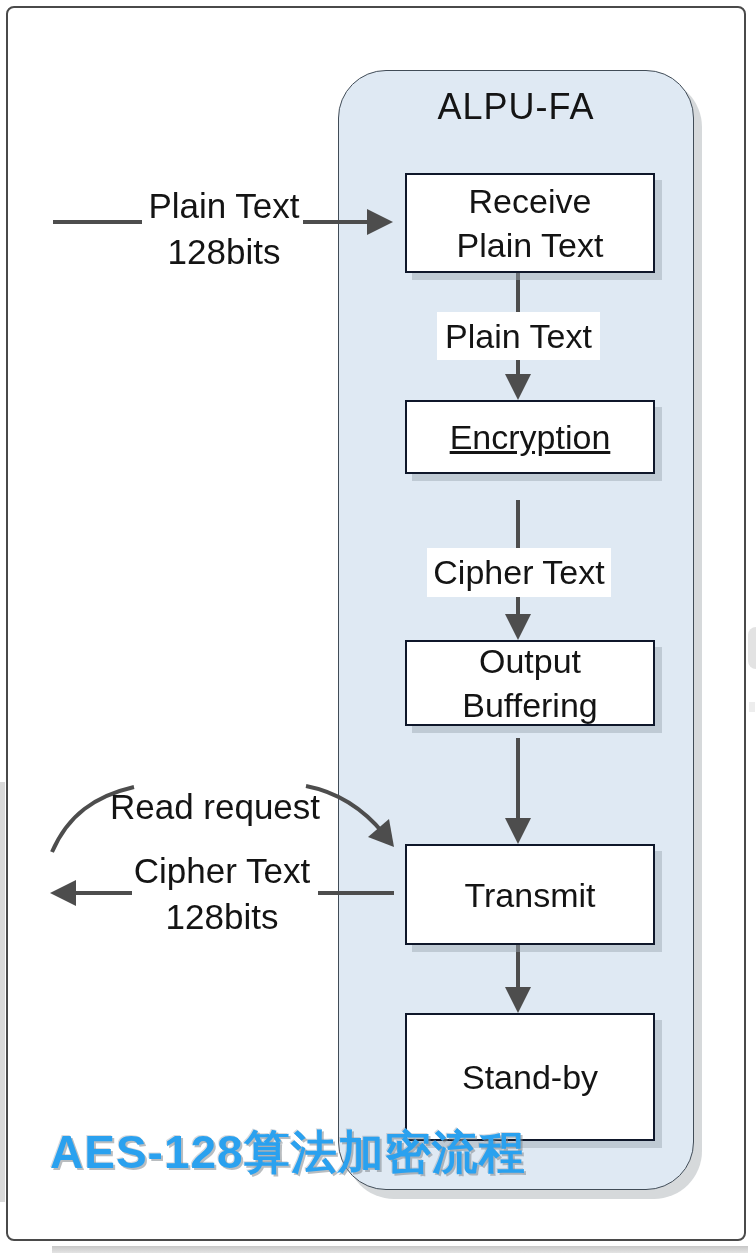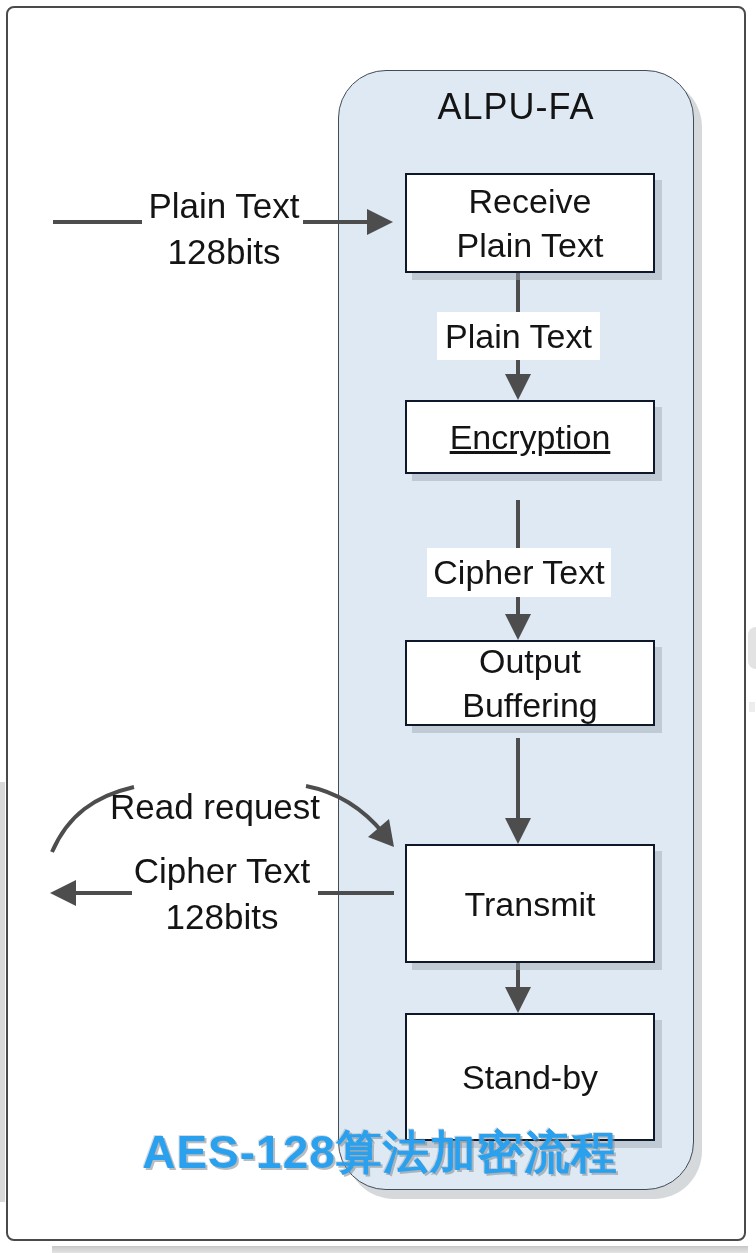--- a/index.html
+++ b/index.html
@@ -53,21 +53,21 @@
     position:absolute;left:393px;width:250px;
     background:#ffffff;border:2px solid #0f172a;
     box-shadow:7px 7px 0 rgba(154,163,175,0.45);
     display:flex;align-items:center;justify-content:center;
     text-align:center;font-size:34px;line-height:44px;color:#141414;
     white-space:pre-line;z-index:3;box-sizing:border-box;margin-left:12px;
   }
   .node-receive  {top:173px;height:100px;}
   .node-encrypt  {top:400px;height:74px;text-decoration:underline;}
   .node-output   {top:640px;height:86px;}
-  .node-transmit {top:844px;height:119px;}
+  .node-transmit {top:844px;height:101px;}
   .node-standby  {top:1013px;height:128px;}
   
   .mid-label{
     position:absolute;background:#ffffff;color:#141414;
     display:flex;align-items:center;justify-content:center;
     font-size:34px;z-index:4;
   }
   .mid-label-plain {left:437px;top:312px;width:163px;height:48px;}
   .mid-label-cipher{left:427px;top:548px;width:184px;height:49px;}
   .side-label{
@@ -77,21 +77,20 @@
   .label-input {left:94px;top:183px;width:260px;}
   .label-output{left:92px;top:848px;width:260px;}
   .label-read  {left:84px;top:742px;width:262px;line-height:40px;margin-top:45px;}
   
   .caption{
     position:absolute;left:50px;top:1122px;width:660px;
     font-size:46px;font-weight:bold;letter-spacing:1px;
     color:#2aa1ef;
     text-shadow:2px 2px 0 rgba(128,134,141,0.55),-1px -1px 0 rgba(128,134,141,0.30);
     z-index:5;
-    text-align:center;
   }
 </style>
 </head>
 <body>
 
 <div class="page-left-strip"></div>
 <div class="page-right-tab"></div>
 <div class="page-right-speck"></div>
 <div class="page-bottom-shadow"></div>
 <div class="page-frame"></div>

